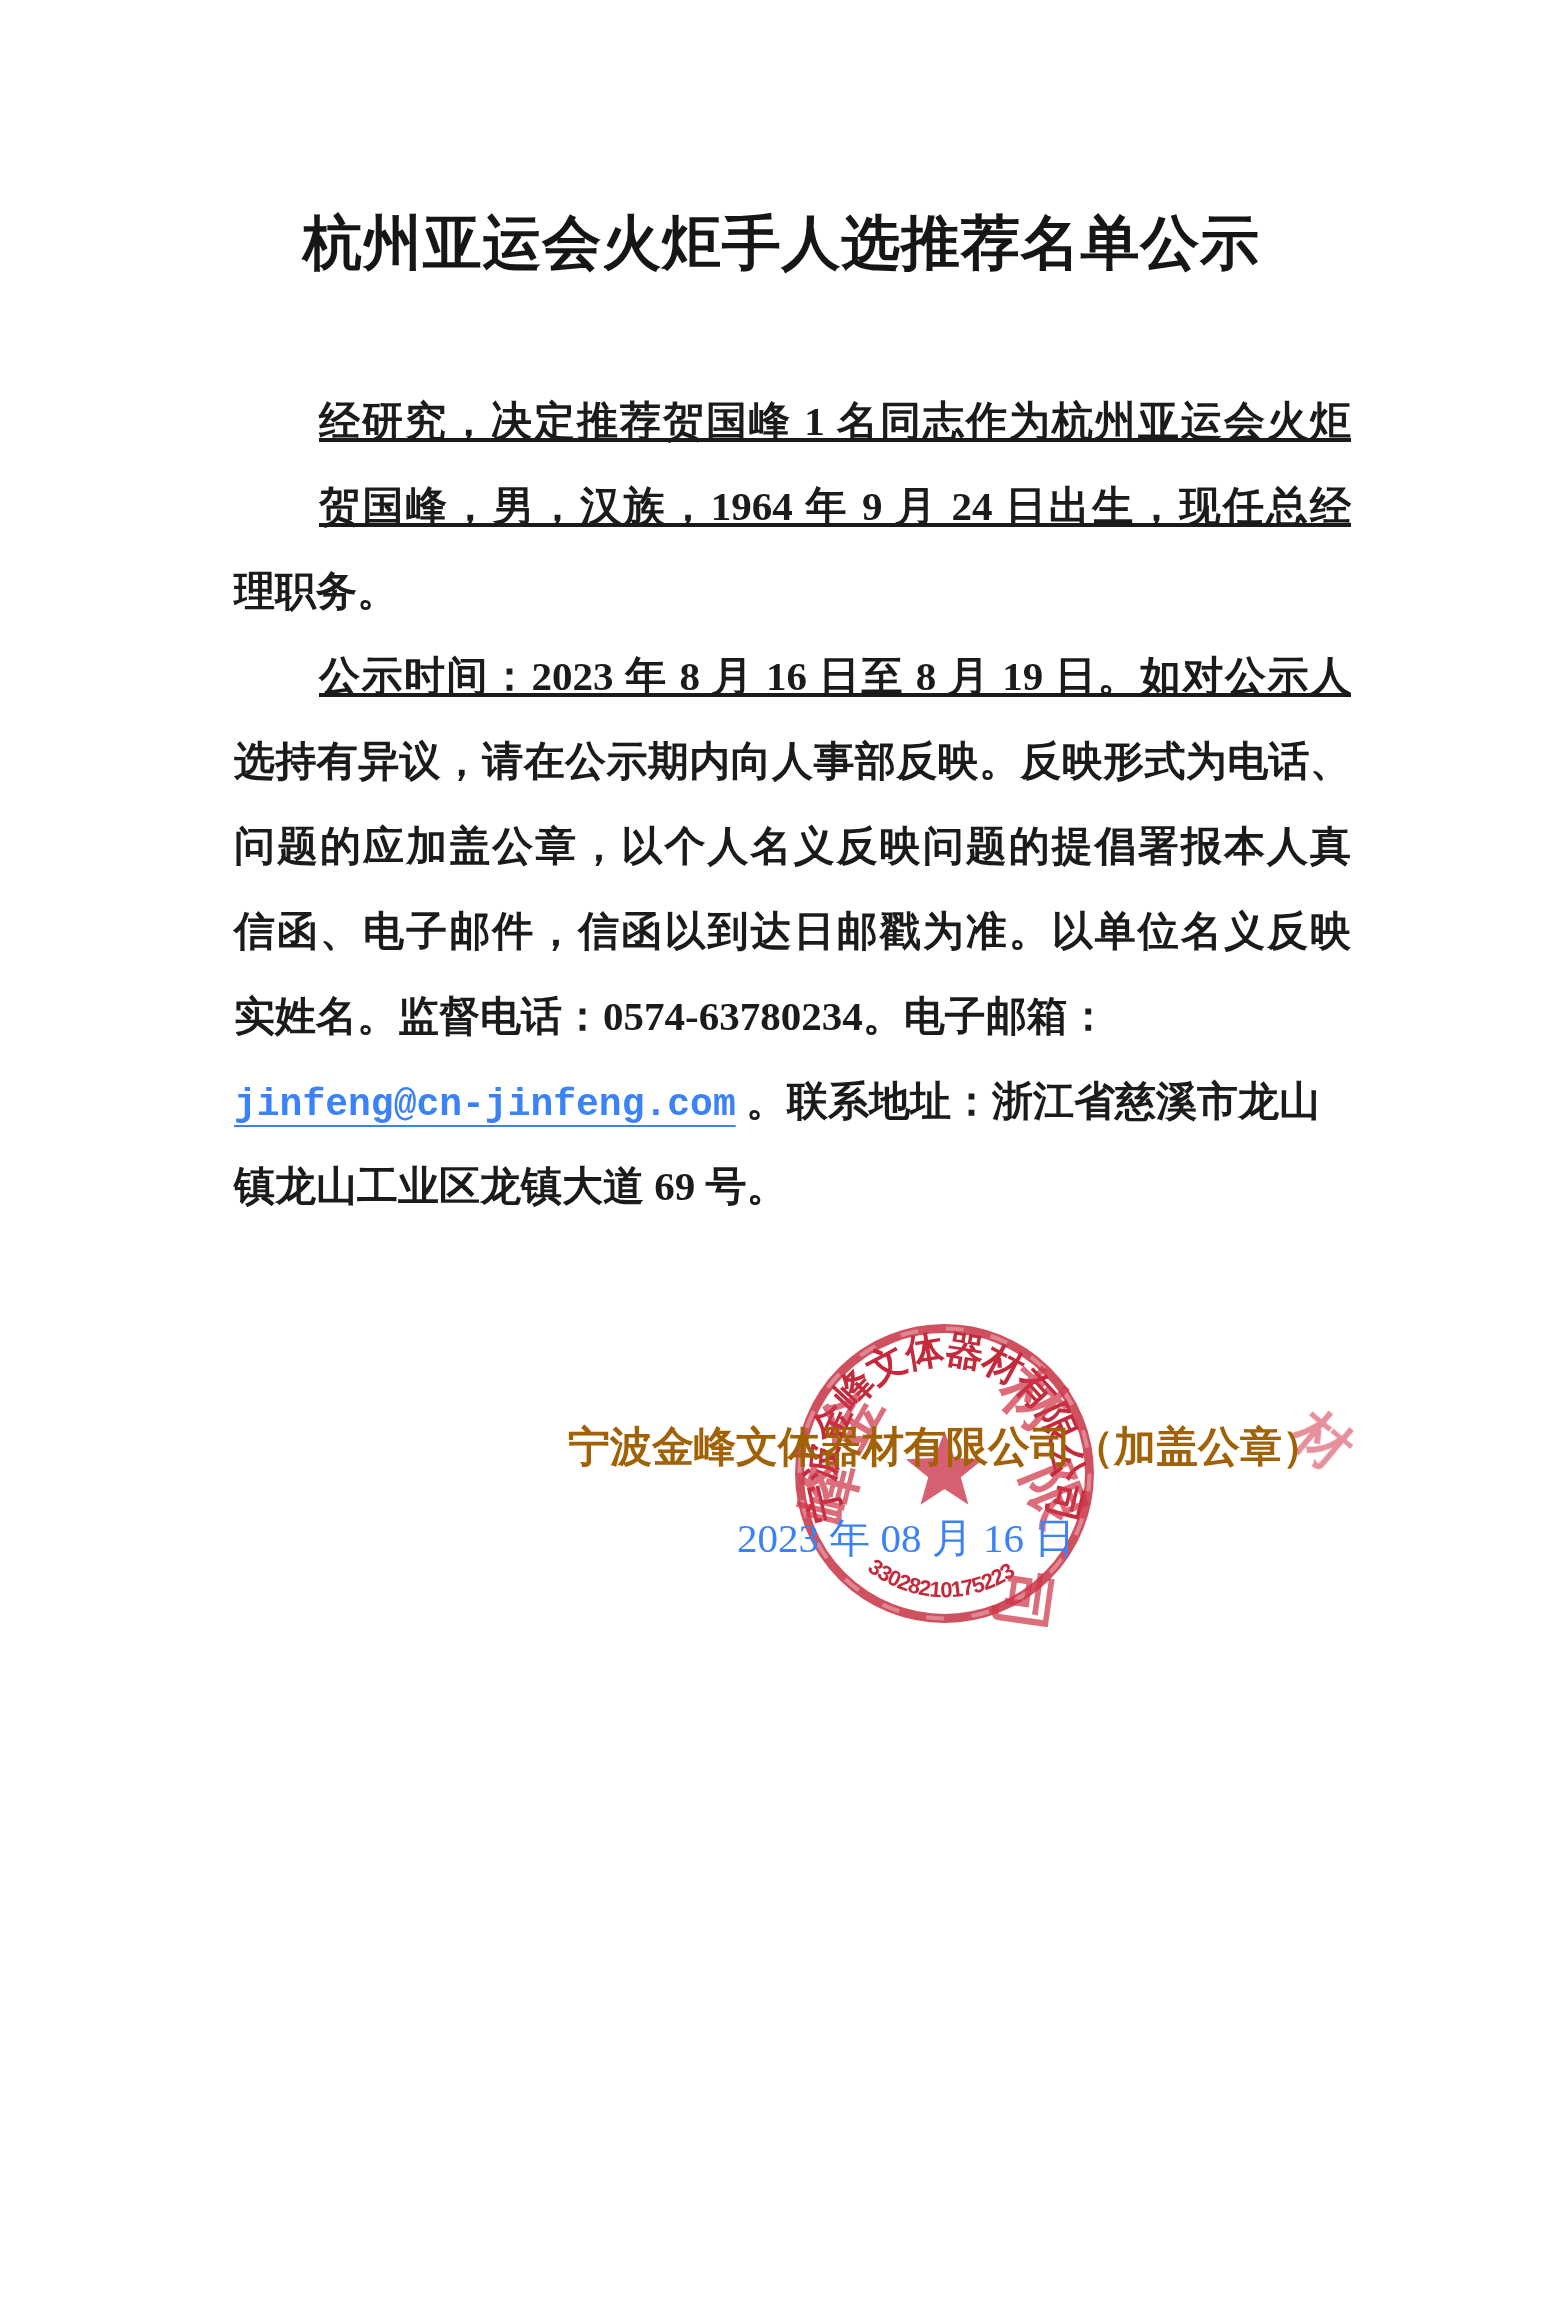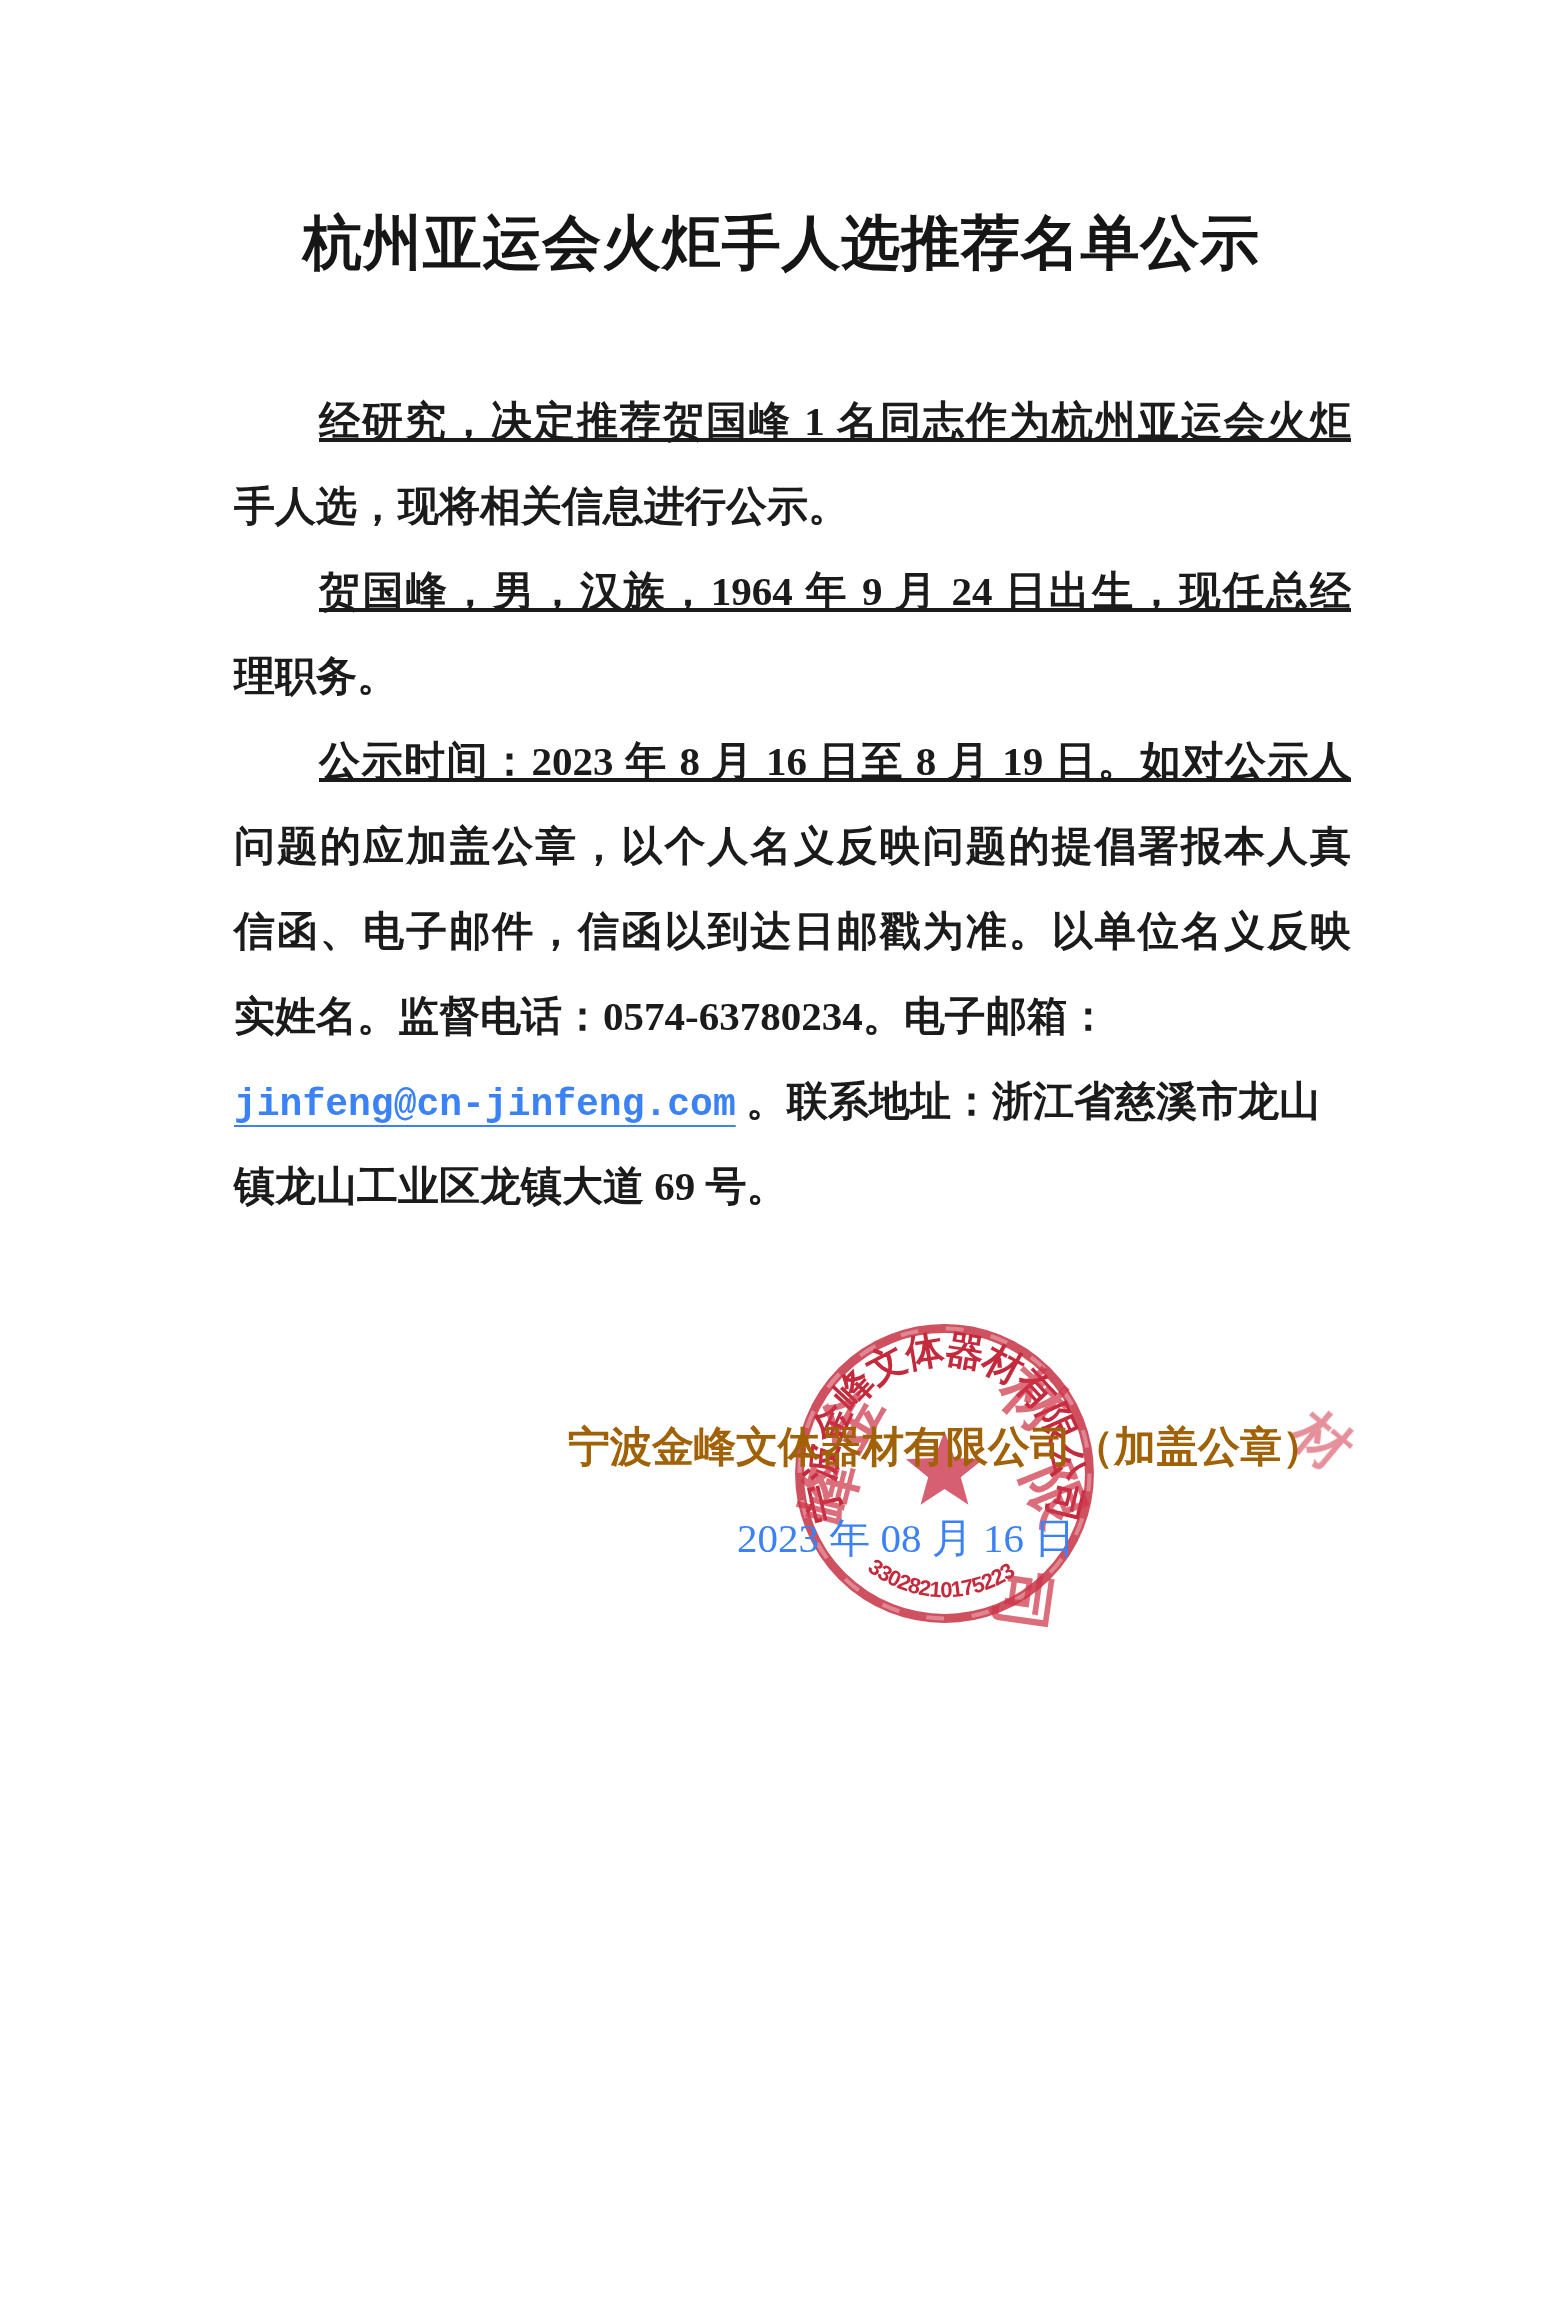--- a/index.html
+++ b/index.html
@@ -89,24 +89,24 @@
 </style>
 </head>
 <body>
 
 <div class="page">
 
   <h1 class="title">杭州亚运会火炬手人选推荐名单公示</h1>
 
   <div class="body-text">
     <div class="line indent fill">经研究，决定推荐贺国峰 1 名同志作为杭州亚运会火炬</div>
-    <div class="line">手人选，现将相关信息进行公示。</div>
     <div class="line indent fill">贺国峰，男，汉族，1964 年 9 月 24 日出生，现任总经</div>
     <div class="line">理职务。</div>
     <div class="line indent fill">公示时间：2023 年 8 月 16 日至 8 月 19 日。如对公示人</div>
+    <div class="line fill">选持有异议，请在公示期内向人事部反映。反映形式为电话、</div>
     <div class="line fill">问题的应加盖公章，以个人名义反映问题的提倡署报本人真</div>
     <div class="line fill">信函、电子邮件，信函以到达日邮戳为准。以单位名义反映</div>
     <div class="line">实姓名。监督电话：0574-63780234。电子邮箱：</div>
     <div class="line"><a class="email">jinfeng@cn-jinfeng.com</a><span> 。联系地址：浙江省慈溪市龙山</span></div>
     <div class="line">镇龙山工业区龙镇大道 69 号。</div>
   </div>
 
   <div class="stamp">
     <svg width="329" height="329" viewBox="0 0 404 404">
       <defs>

